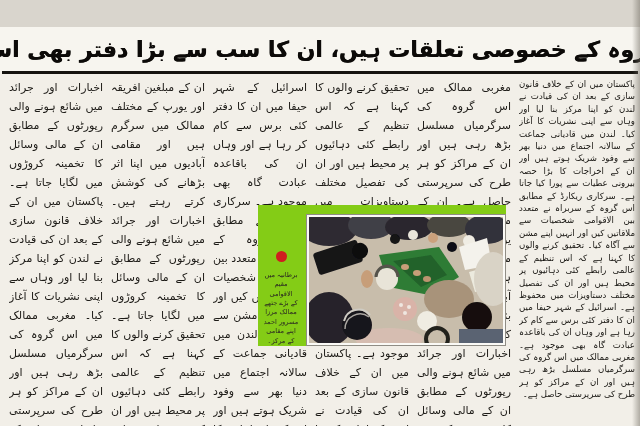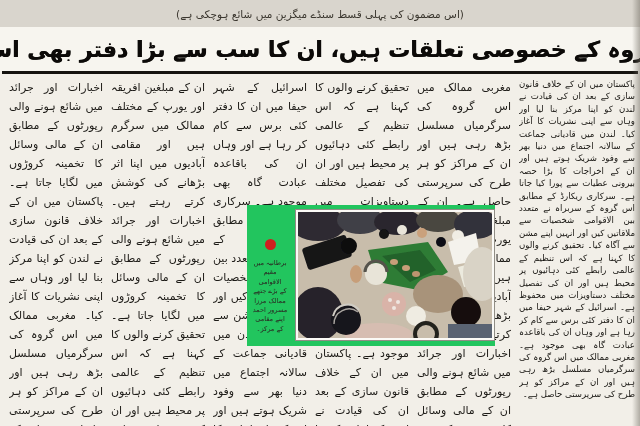--- a/index.html
+++ b/index.html
@@ -18,40 +18,39 @@
             font-weight:bold;font-size:22px;color:#0c0a08;white-space:nowrap;
             text-shadow:0.4px 0 #0c0a08;overflow:hidden;}
   .rule{position:absolute;top:71px;left:2px;right:2px;height:3px;background:#15130f;}
   
   .cols{position:absolute;top:78px;left:5px;right:5px;bottom:0;display:flex;
         direction:rtl;gap:8px;overflow:hidden;}
   .col{flex:0 0 94px;width:94px;font-size:11px;line-height:19px;text-align:justify;
        direction:rtl;color:#1d1b17;overflow:hidden;}
   .col.first{flex:0 0 116px;width:116px;font-size:8.6px;line-height:12.4px;color:#171511;}
   
-  .photo-block{position:absolute;left:247px;top:205px;width:248px;height:141px;
-               background:#22c55e;display:flex;direction:ltr;align-items:flex-start;
+  .photo-block{position:absolute;left:258px;top:205px;width:248px;height:141px;
+               background:#84cc16;display:flex;direction:ltr;align-items:flex-end;
                padding-top:4px;box-sizing:border-box;}
   .caption-col{width:46px;box-sizing:border-box;padding-top:30px;display:flex;
                flex-direction:column;align-items:center;}
   .bullet{width:11px;height:11px;border-radius:50%;background:#cf1f1f;margin-bottom:9px;}
   .cap-line{font-size:6.6px;line-height:9.4px;color:#2a2722;text-align:center;direction:rtl;}
   .photo-frame{margin-left:2px;background:#fbfaf6;border:1px solid #908d85;padding:2px;
                line-height:0;}
   
   .shade{position:absolute;top:0;right:0;width:8px;height:100%;pointer-events:none;
          background:linear-gradient(to left,rgba(110,105,95,.5),rgba(110,105,95,0));}
 </style>
 </head>
 <body>
 
 <div class="page">
 
   <div class="kicker">
-    <span class="p">(اس مضمون کی پہلی قسط سنڈے میگزین میں شائع ہوچکی ہے)</span>
   </div>
 
   <div class="headline">سے قادیانی گروہ کے خصوصی تعلقات ہیں، ان کا سب سے بڑا دفتر بھی اسرائیل میں ہے</div>
 
   <div class="rule"></div>
 
   <div class="cols">
     <div class="col first">پاکستان میں ان کے خلاف قانون سازی کے بعد ان کی قیادت نے لندن کو اپنا مرکز بنا لیا اور وہاں سے اپنی نشریات کا آغاز کیا۔ لندن میں قادیانی جماعت کے سالانہ اجتماع میں دنیا بھر سے وفود شریک ہوتے ہیں اور ان کے اخراجات کا بڑا حصہ بیرونی عطیات سے پورا کیا جاتا ہے۔ سرکاری ریکارڈ کے مطابق اس گروہ کے سربراہ نے متعدد بین الاقوامی شخصیات سے ملاقاتیں کیں اور انہیں اپنے مشن سے آگاہ کیا۔ تحقیق کرنے والوں کا کہنا ہے کہ اس تنظیم کے عالمی رابطے کئی دہائیوں پر محیط ہیں اور ان کی تفصیل مختلف دستاویزات میں محفوظ ہے۔ اسرائیل کے شہر حیفا میں ان کا دفتر کئی برس سے کام کر رہا ہے اور وہاں ان کی باقاعدہ عبادت گاہ بھی موجود ہے۔ مغربی ممالک میں اس گروہ کی سرگرمیاں مسلسل بڑھ رہی ہیں اور ان کے مراکز کو ہر طرح کی سرپرستی حاصل ہے۔</div>
     <div class="col">مغربی ممالک میں اس گروہ کی سرگرمیاں مسلسل بڑھ رہی ہیں اور ان کے مراکز کو ہر طرح کی سرپرستی حاصل ہے۔ ان کے مبلغین افریقہ اور یورپ کے مختلف ممالک میں سرگرم ہیں اور مقامی آبادیوں میں اپنا اثر بڑھانے کی کوشش کرتے رہتے ہیں۔ اخبارات اور جرائد میں شائع ہونے والی رپورٹوں کے مطابق ان کے مالی وسائل کا تخمینہ کروڑوں میں لگایا جاتا ہے۔ لندن میں قادیانی جماعت کے سالانہ اجتماع میں دنیا بھر سے وفود شریک ہوتے ہیں اور ان کے اخراجات کا بڑا حصہ بیرونی عطیات سے پورا کیا جاتا ہے۔ تحقیق کرنے والوں کا کہنا ہے کہ اس تنظیم کے عالمی رابطے کئی دہائیوں پر محیط ہیں اور ان کی تفصیل مختلف دستاویزات میں محفوظ ہے۔ سرکاری ریکارڈ کے مطابق اس گروہ کے سربراہ نے متعدد بین الاقوامی شخصیات سے ملاقاتیں کیں۔</div>
     <div class="col">تحقیق کرنے والوں کا کہنا ہے کہ اس تنظیم کے عالمی رابطے کئی دہائیوں پر محیط ہیں اور ان کی تفصیل مختلف دستاویزات میں محفوظ ہے۔ اسرائیل کے شہر حیفا میں ان کا دفتر کئی برس سے کام کر رہا ہے اور وہاں ان کی باقاعدہ عبادت گاہ بھی موجود ہے۔ پاکستان میں ان کے خلاف قانون سازی کے بعد ان کی قیادت نے لندن کو اپنا مرکز بنا لیا اور وہاں سے اپنی نشریات کا آغاز کیا۔ اخبارات اور جرائد میں شائع ہونے والی رپورٹوں کے مطابق ان کے مالی وسائل کا تخمینہ کروڑوں میں لگایا جاتا ہے۔ ان کے مبلغین افریقہ اور یورپ کے مختلف ممالک میں سرگرم ہیں اور مقامی آبادیوں میں اپنا اثر بڑھانے کی کوشش کرتے رہتے ہیں۔ مغربی ممالک میں اس گروہ کی سرگرمیاں مسلسل بڑھ رہی ہیں اور ان کے مراکز کو سرپرستی حاصل ہے۔</div>

